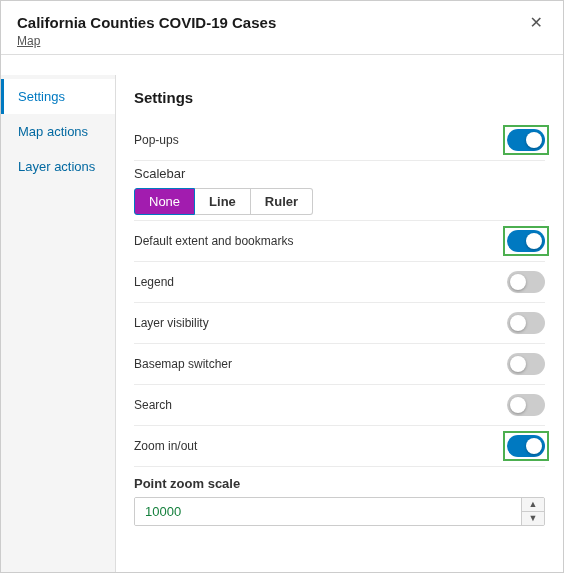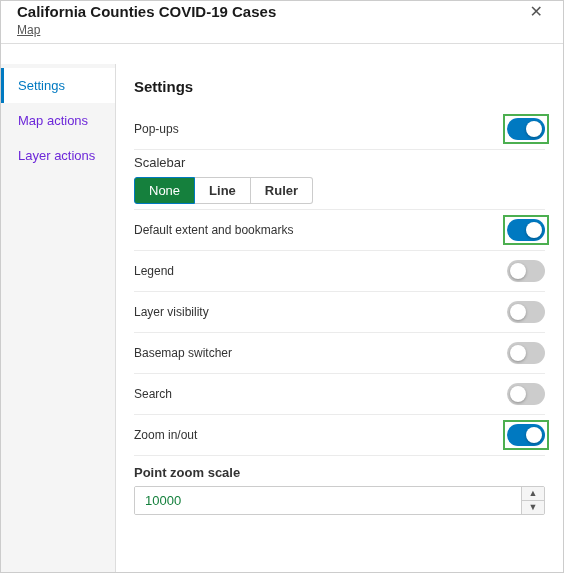--- a/index.html
+++ b/index.html
@@ -16,21 +16,21 @@
       width: 564px;
       height: 573px;
       background: #fff;
       border: 1px solid #ccc;
       box-shadow: 0 2px 8px rgba(0,0,0,0.15);
       display: flex;
       flex-direction: column;
       overflow: hidden;
     }
     .panel-header {
-      padding: 1px 16px 6px 16px;
+      padding: 12px 16px 6px 16px;
       border-bottom: 1px solid #ddd;
       display: flex;
       justify-content: space-between;
       align-items: flex-start;
     }
     .panel-header-title {
       font-size: 15px;
       font-weight: 600;
       color: #1a1a1a;
       line-height: 1.3;
@@ -60,21 +60,21 @@
       width: 115px;
       background: #f5f5f5;
       border-right: 1px solid #ddd;
       display: flex;
       flex-direction: column;
       padding-top: 4px;
     }
     .sidebar-item {
       padding: 10px 14px;
       cursor: pointer;
-      color: #6d28d9;
+      color: #0369a1;
       font-size: 13px;
       border-left: 3px solid transparent;
     }
     .sidebar-item.active {
       background: #fff;
       border-left: 3px solid #0079c1;
       font-weight: 500;
       color: #0079c1;
     }
     .main-content {
@@ -160,21 +160,21 @@
       background: #fff;
       cursor: pointer;
       font-size: 13px;
       color: #333;
       border-radius: 0;
     }
     .btn-group-item:first-child { border-radius: 3px 0 0 3px; }
     .btn-group-item:last-child { border-radius: 0 3px 3px 0; }
     .btn-group-item + .btn-group-item { border-left: none; font-weight: bold; }
     .btn-group-item.active {
-      background: #15803d;
+      background: #a21caf;
       color: #fff;
       border-color: #0079c1;
     }
     
     .point-zoom-section {
       padding: 9px 0;
     }
     .point-zoom-label {
       font-size: 13px;
       color: #333;

